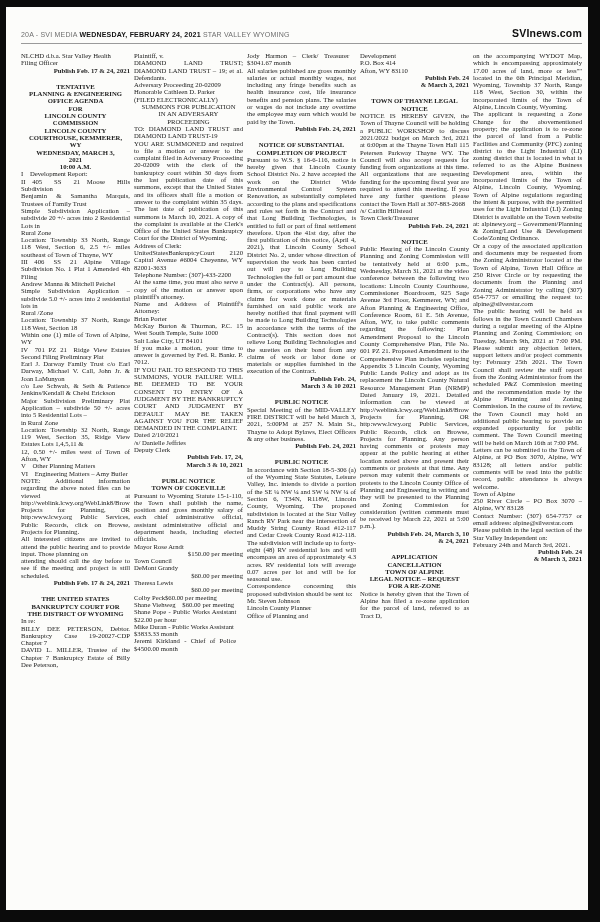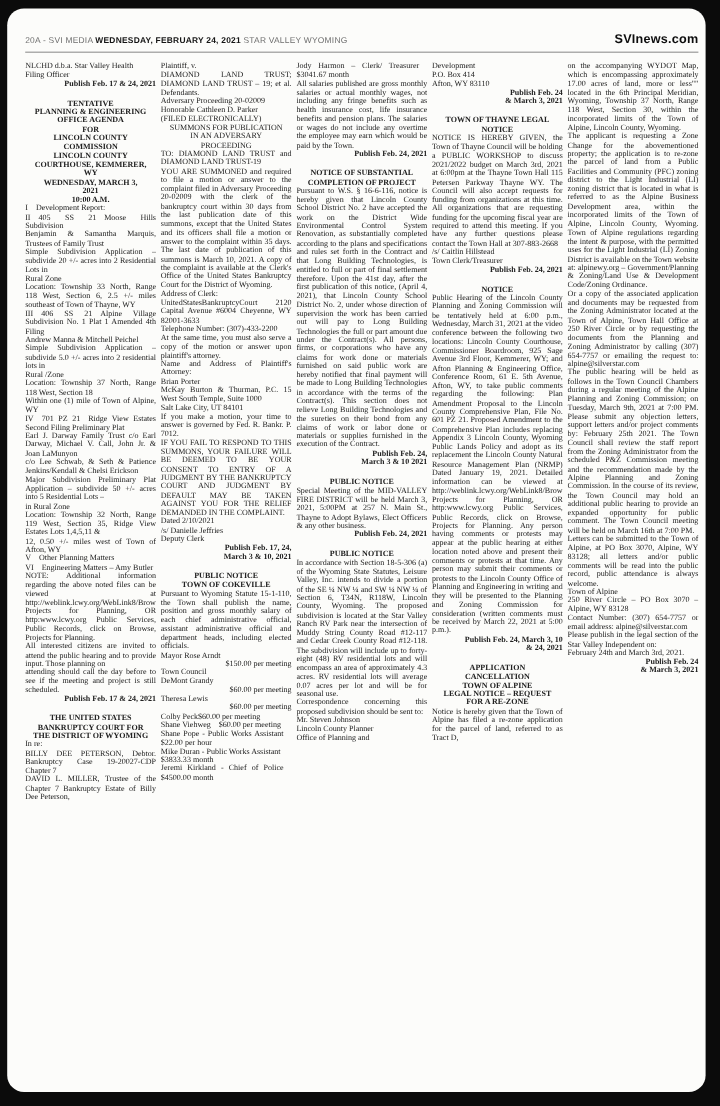--- a/index.html
+++ b/index.html
@@ -5,21 +5,20 @@
   html,body{margin:0;padding:0;}
   body{
     width:600px;height:922px;position:relative;
     background:#0b0b0b;
     font-family:"Liberation Serif", serif;
     overflow:hidden;
   }
   .sheet{
     position:absolute;left:6px;top:7px;width:582px;height:903px;
     background:#fcfcfa;
-    border-radius:14px;
   }
   .masthead{
     position:absolute;left:15px;top:20px;width:561px;
     display:flex;justify-content:space-between;align-items:baseline;
     font-family:"Liberation Sans", sans-serif;
   }
   .mast-left{font-size:7px;letter-spacing:.2px;color:#6e6e6e;white-space:nowrap;}
   .mast-left .bold-date{color:#141414;font-weight:bold;}
   .mast-site{font-size:10.5px;font-weight:bold;color:#0d0d0d;letter-spacing:.2px;}
   .mast-rule{

